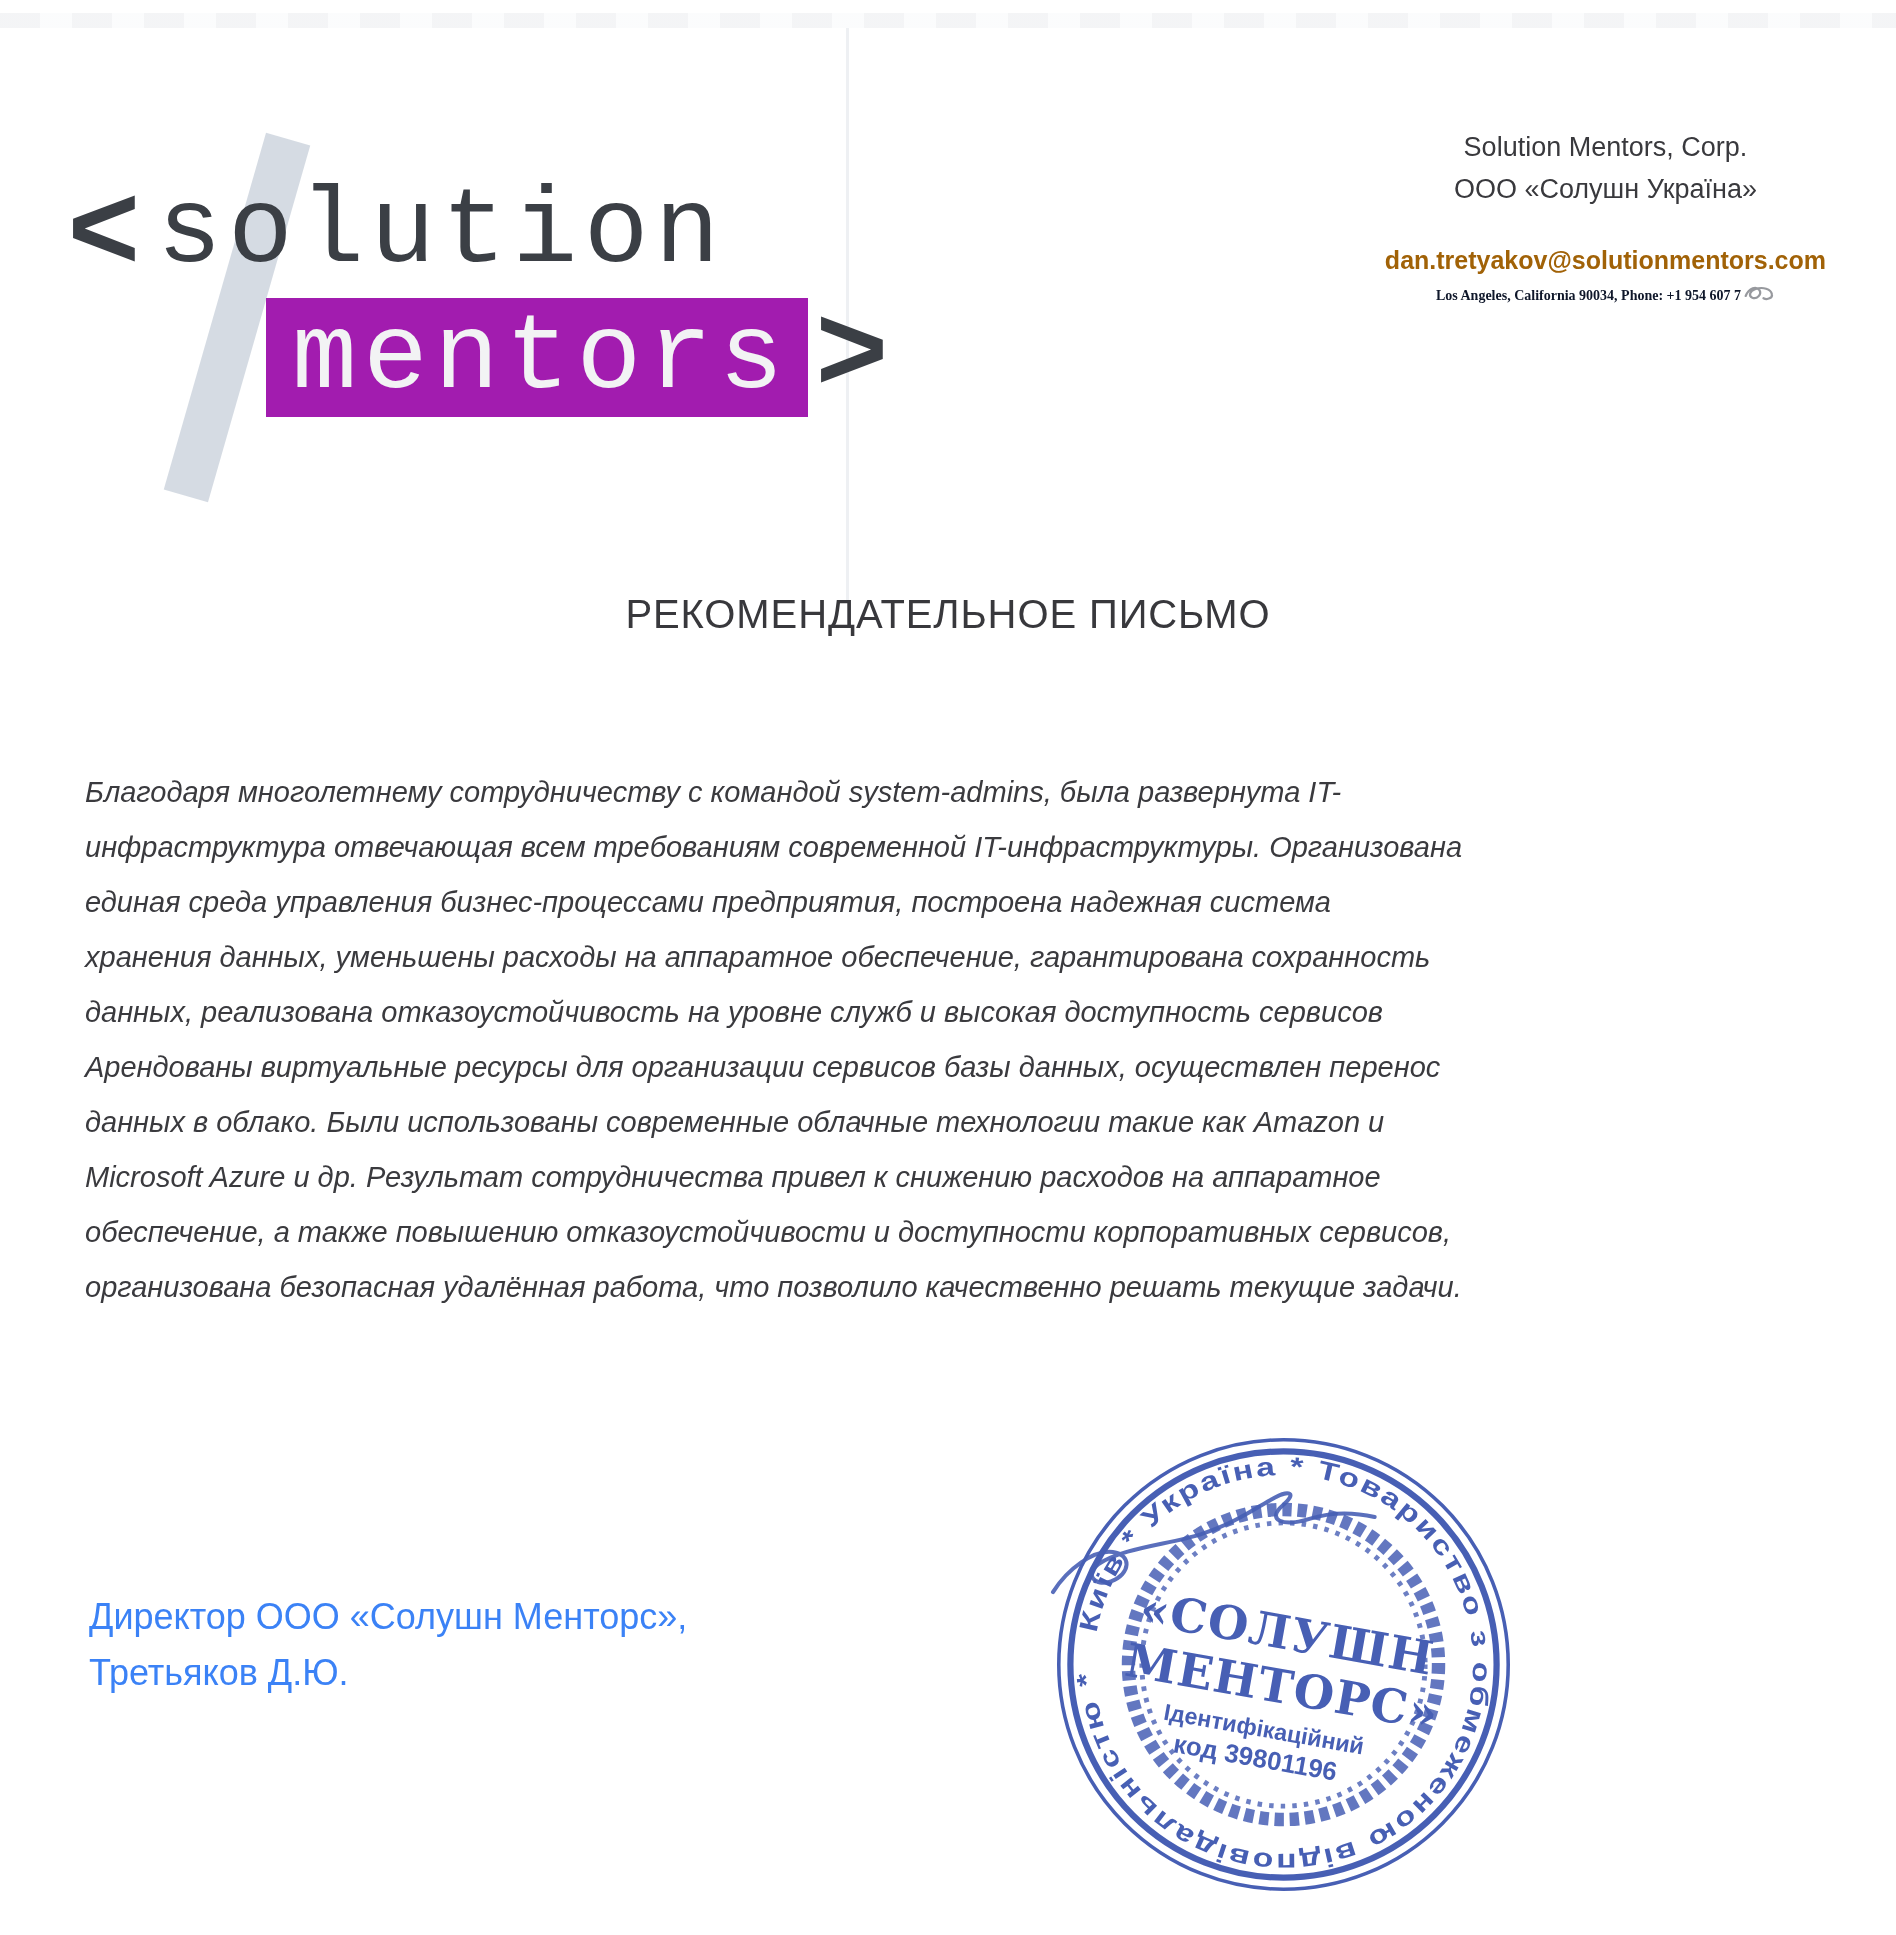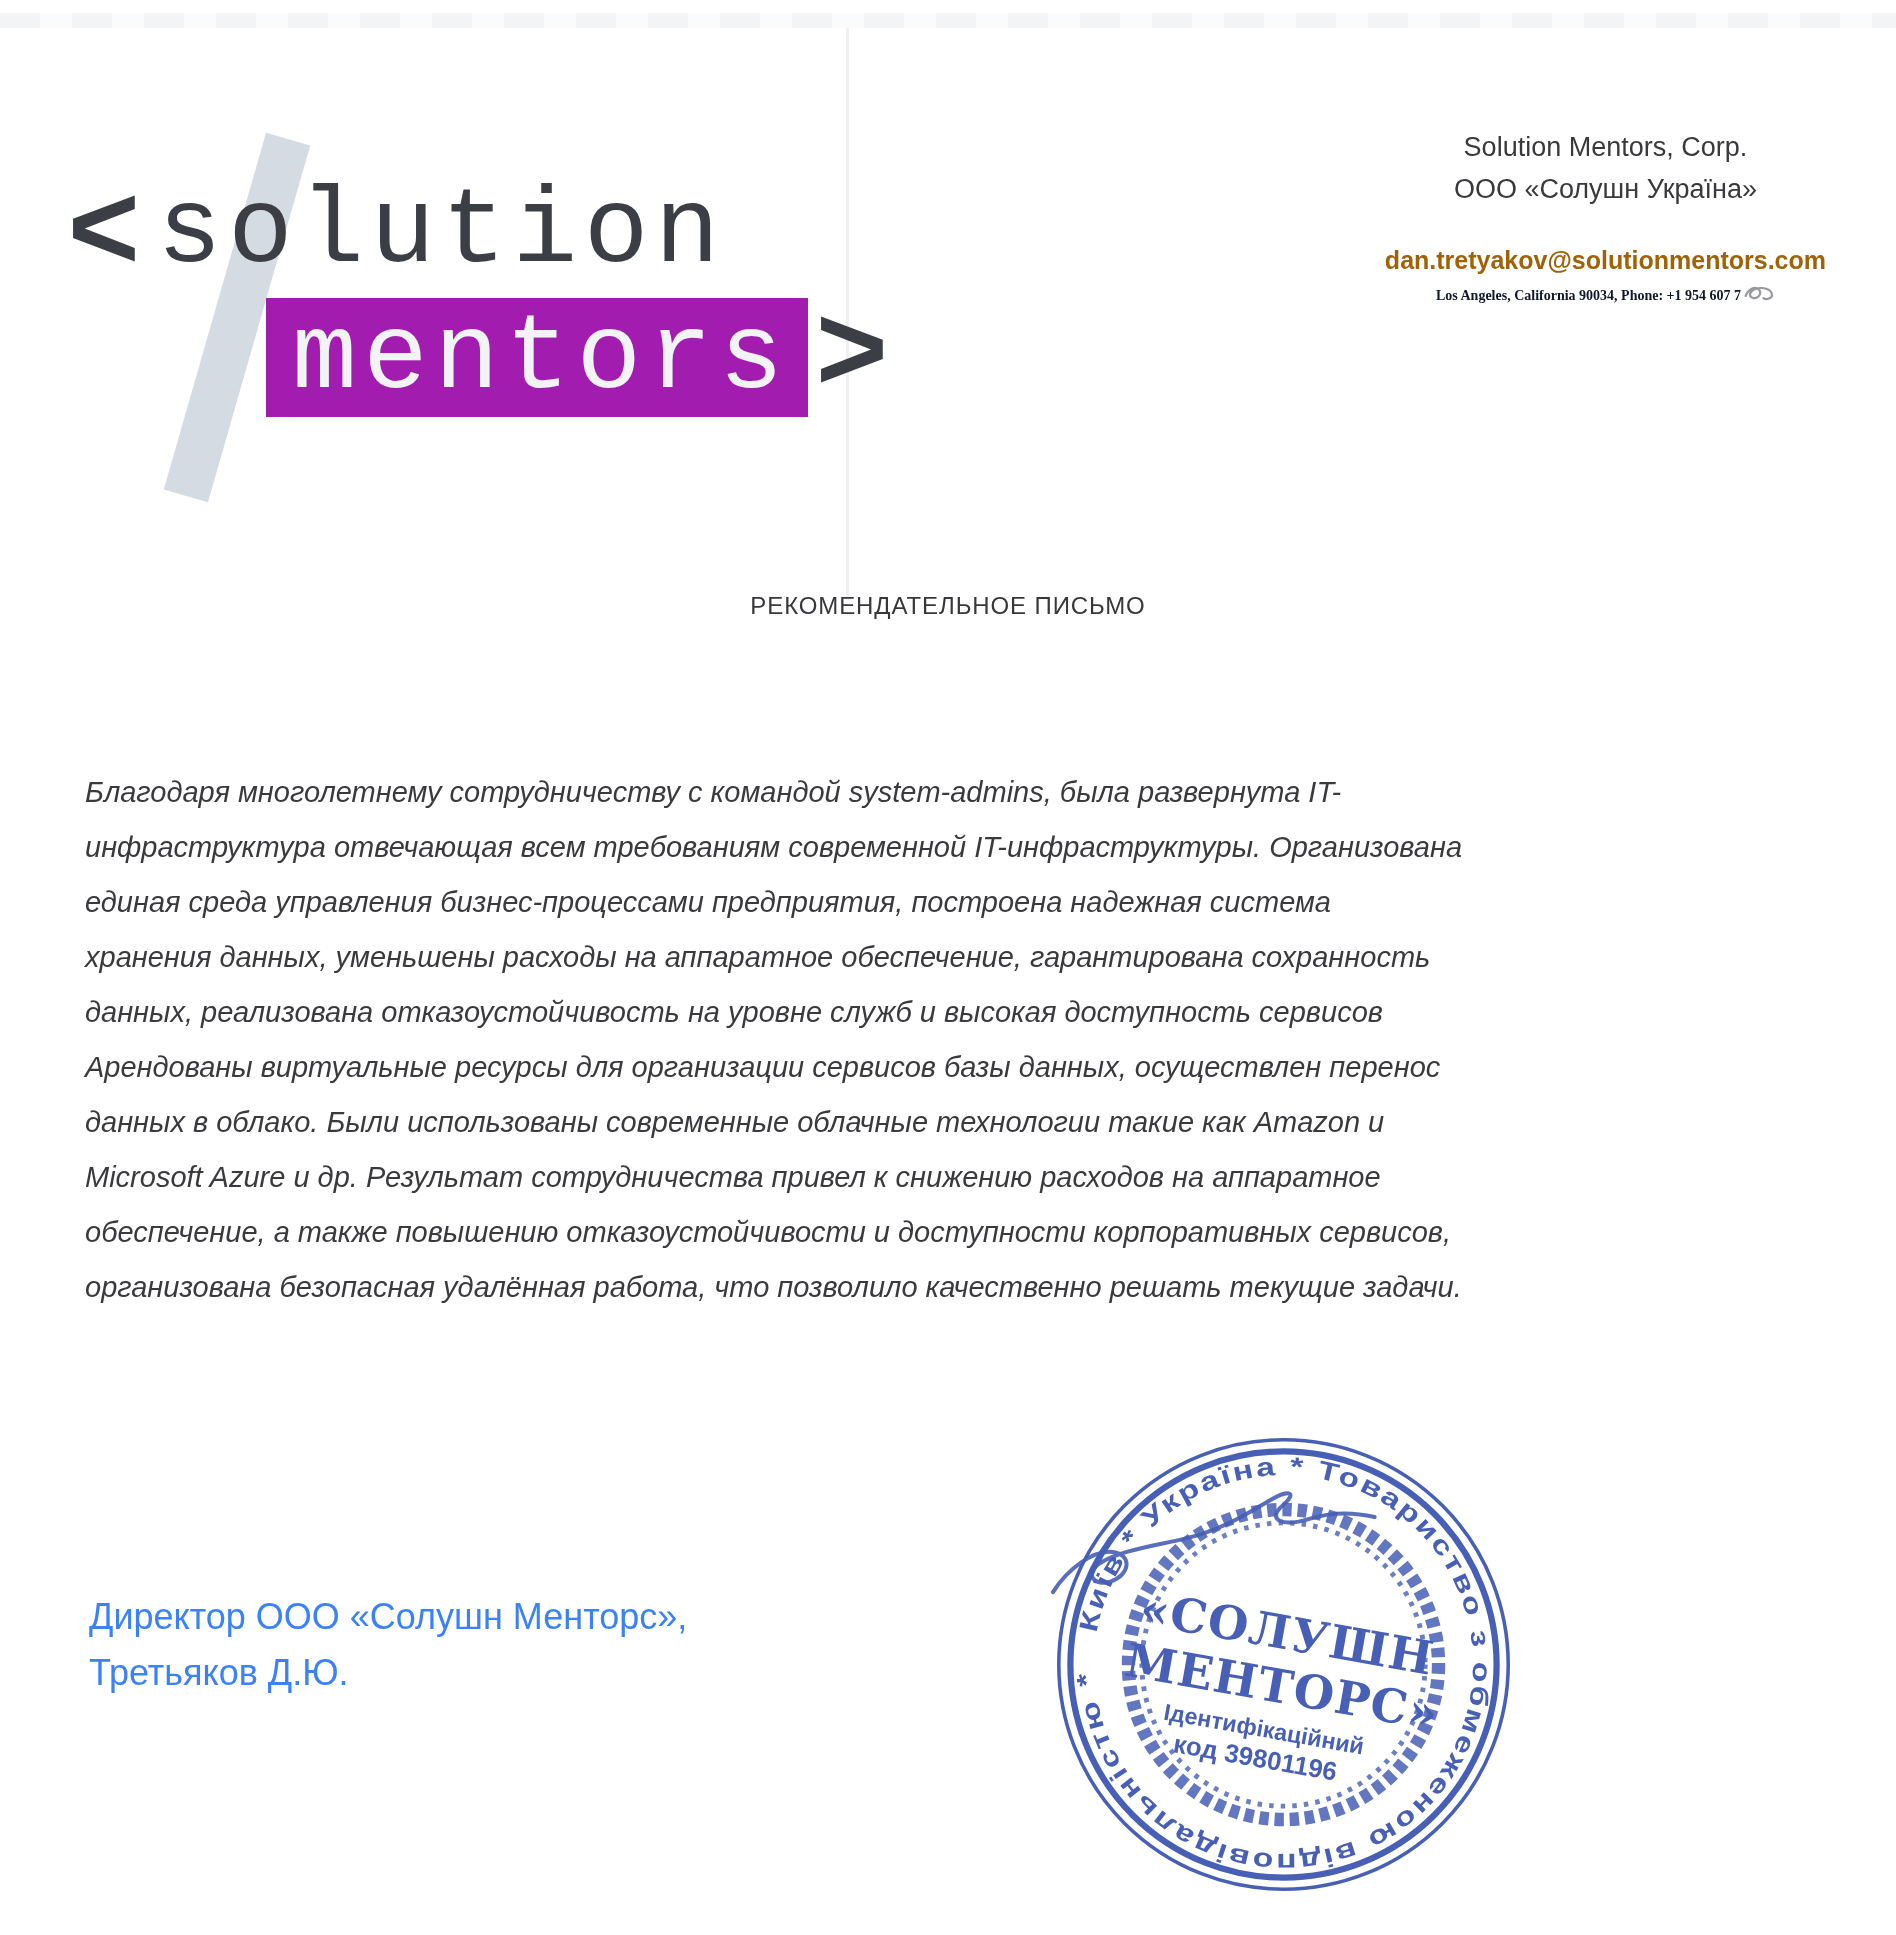--- a/index.html
+++ b/index.html
@@ -24,21 +24,21 @@
     font-size:108px;line-height:108px;letter-spacing:6.3px;color:#f2f3f4;font-weight:500;}
   .logo-bracket-r{left:815px;top:296px;font-size:123px;line-height:123px;font-weight:700;}
   
   .hdr{right:70px;top:126px;text-align:center;}
   .hdr-company{font-size:27px;line-height:42px;color:#39393d;}
   .hdr-email{font-size:25px;line-height:40px;font-weight:700;margin-top:29.5px;color:#a16207;}
   .hdr-addr{font-size:14px;line-height:32px;font-weight:600;color:#0f172a;font-family:Liberation Serif, serif;}
   .hdr-addr:first-of-type{margin-top:25px;}
   .redact{display:inline-block;vertical-align:-3.6px;margin-left:1.8px;}
   
-  .title{left:0;top:592px;width:1896px;text-align:center;font-size:24px;font-weight:500;
+  .title{left:0;top:592px;width:1896px;text-align:center;font-size:40px;font-weight:500;
     letter-spacing:0.9px;color:#38383c;}
   
   .body-text{left:85px;top:765px;width:1761px;font-size:29px;line-height:55px;
     white-space:pre-line;color:#3a3a3e;font-style:italic;}
   
   .sig{left:89px;top:1589px;font-size:36px;line-height:56px;white-space:pre-line;color:#3b82f6;}
   
   .stamp{left:1036px;top:1417px;width:495px;height:495px;opacity:.93;z-index:3;}
   .stamp text{fill:#3a53af;}
 </style>

